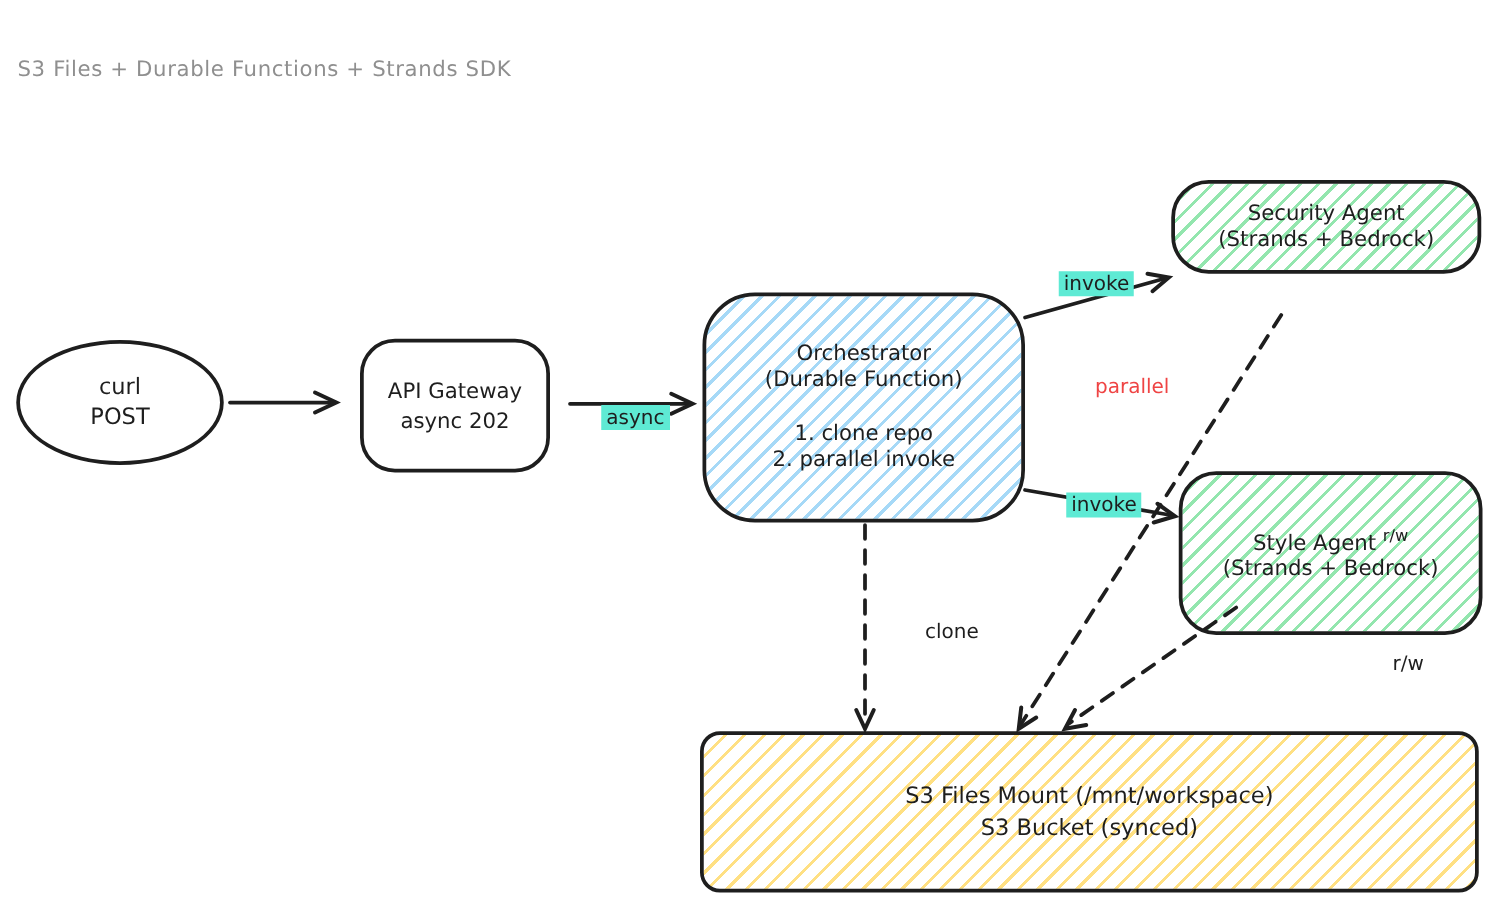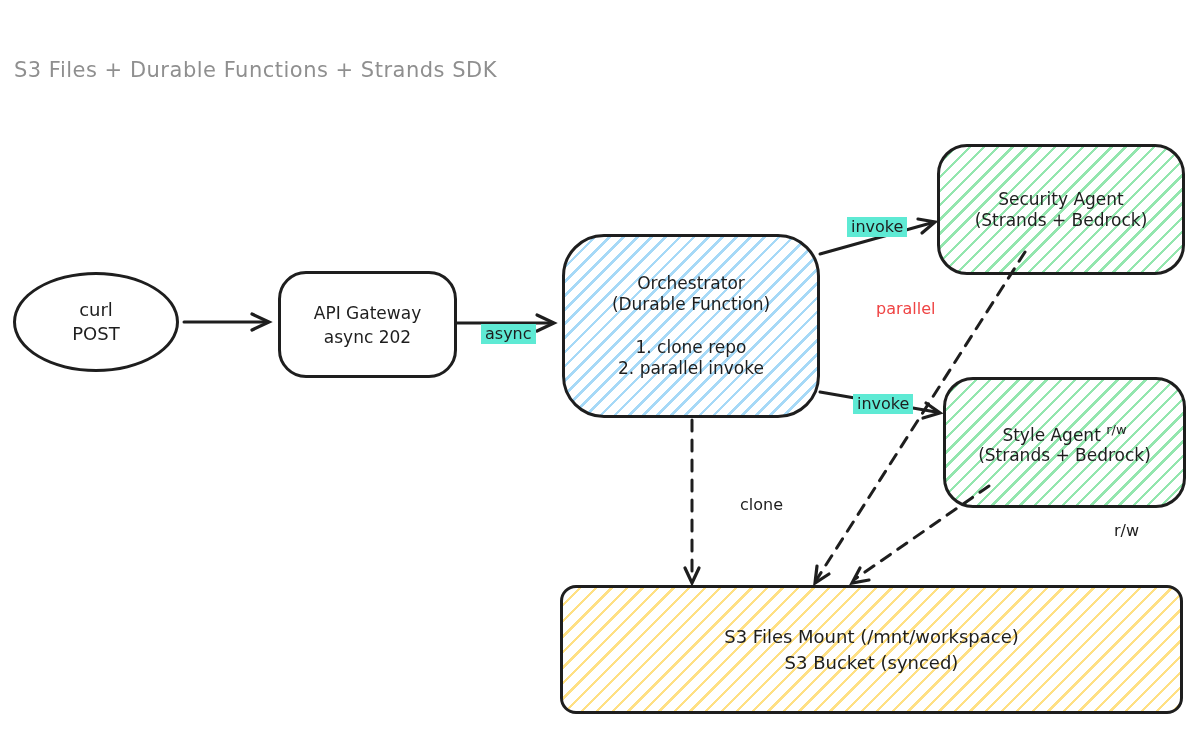--- a/index.html
+++ b/index.html
@@ -12,22 +12,22 @@
     background: #ffffff;
     overflow: hidden;
   }
 
   
   .title {
     position: absolute; left: 14px; top: 12px;
     font-size: 31px; font-weight: bold; letter-spacing: 1px; color: #1e1e1e;
   }
   .subtitle {
-    position: absolute; left: 14px; top: 58px;
-    font-size: 21px; letter-spacing: 0.5px; color: #8f8f8f;
+    position: absolute; left: 14px; top: 46px;
+    font-size: 17px; letter-spacing: 0.5px; color: #8f8f8f;
   }
 
   
   .node {
     position: absolute;
     border: 3px solid #1e1e1e;
     display: flex; flex-direction: column;
     align-items: center; justify-content: center;
     text-align: center;
     font-size: 17px; line-height: 21px;
@@ -35,34 +35,34 @@
   }
   .node .ln { white-space: nowrap; }
 
   .ellipse {
     left: 13px; top: 272px; width: 166px; height: 100px;
     border-radius: 50%;
     font-size: 18px; line-height: 24px;
     background: #ffffff;
   }
   .apigw {
-    left: 278px; top: 271px; width: 179px; height: 107px;
+    left: 288px; top: 271px; width: 152px; height: 107px;
     border-radius: 28px;
     background: #ffffff;
     line-height: 24px;
   }
   .orchestrator {
     left: 562px; top: 234px; width: 258px; height: 184px;
     border-radius: 42px;
     background-image: repeating-linear-gradient(135deg,
       #a6d9f7 0px, #a6d9f7 2.6px, transparent 2.6px, transparent 10px);
   }
   .orchestrator .spacer { height: 22px; }
   .security {
-    left: 937px; top: 144px; width: 248px; height: 131px;
+    left: 937px; top: 144px; width: 248px; height: 75px;
     border-radius: 30px;
     background-image: repeating-linear-gradient(135deg,
       #93e6ae 0px, #93e6ae 2.4px, transparent 2.4px, transparent 10px);
   }
   .styleagent {
     left: 943px; top: 377px; width: 243px; height: 131px;
     border-radius: 30px;
     background-image: repeating-linear-gradient(135deg,
       #93e6ae 0px, #93e6ae 2.4px, transparent 2.4px, transparent 10px);
   }

